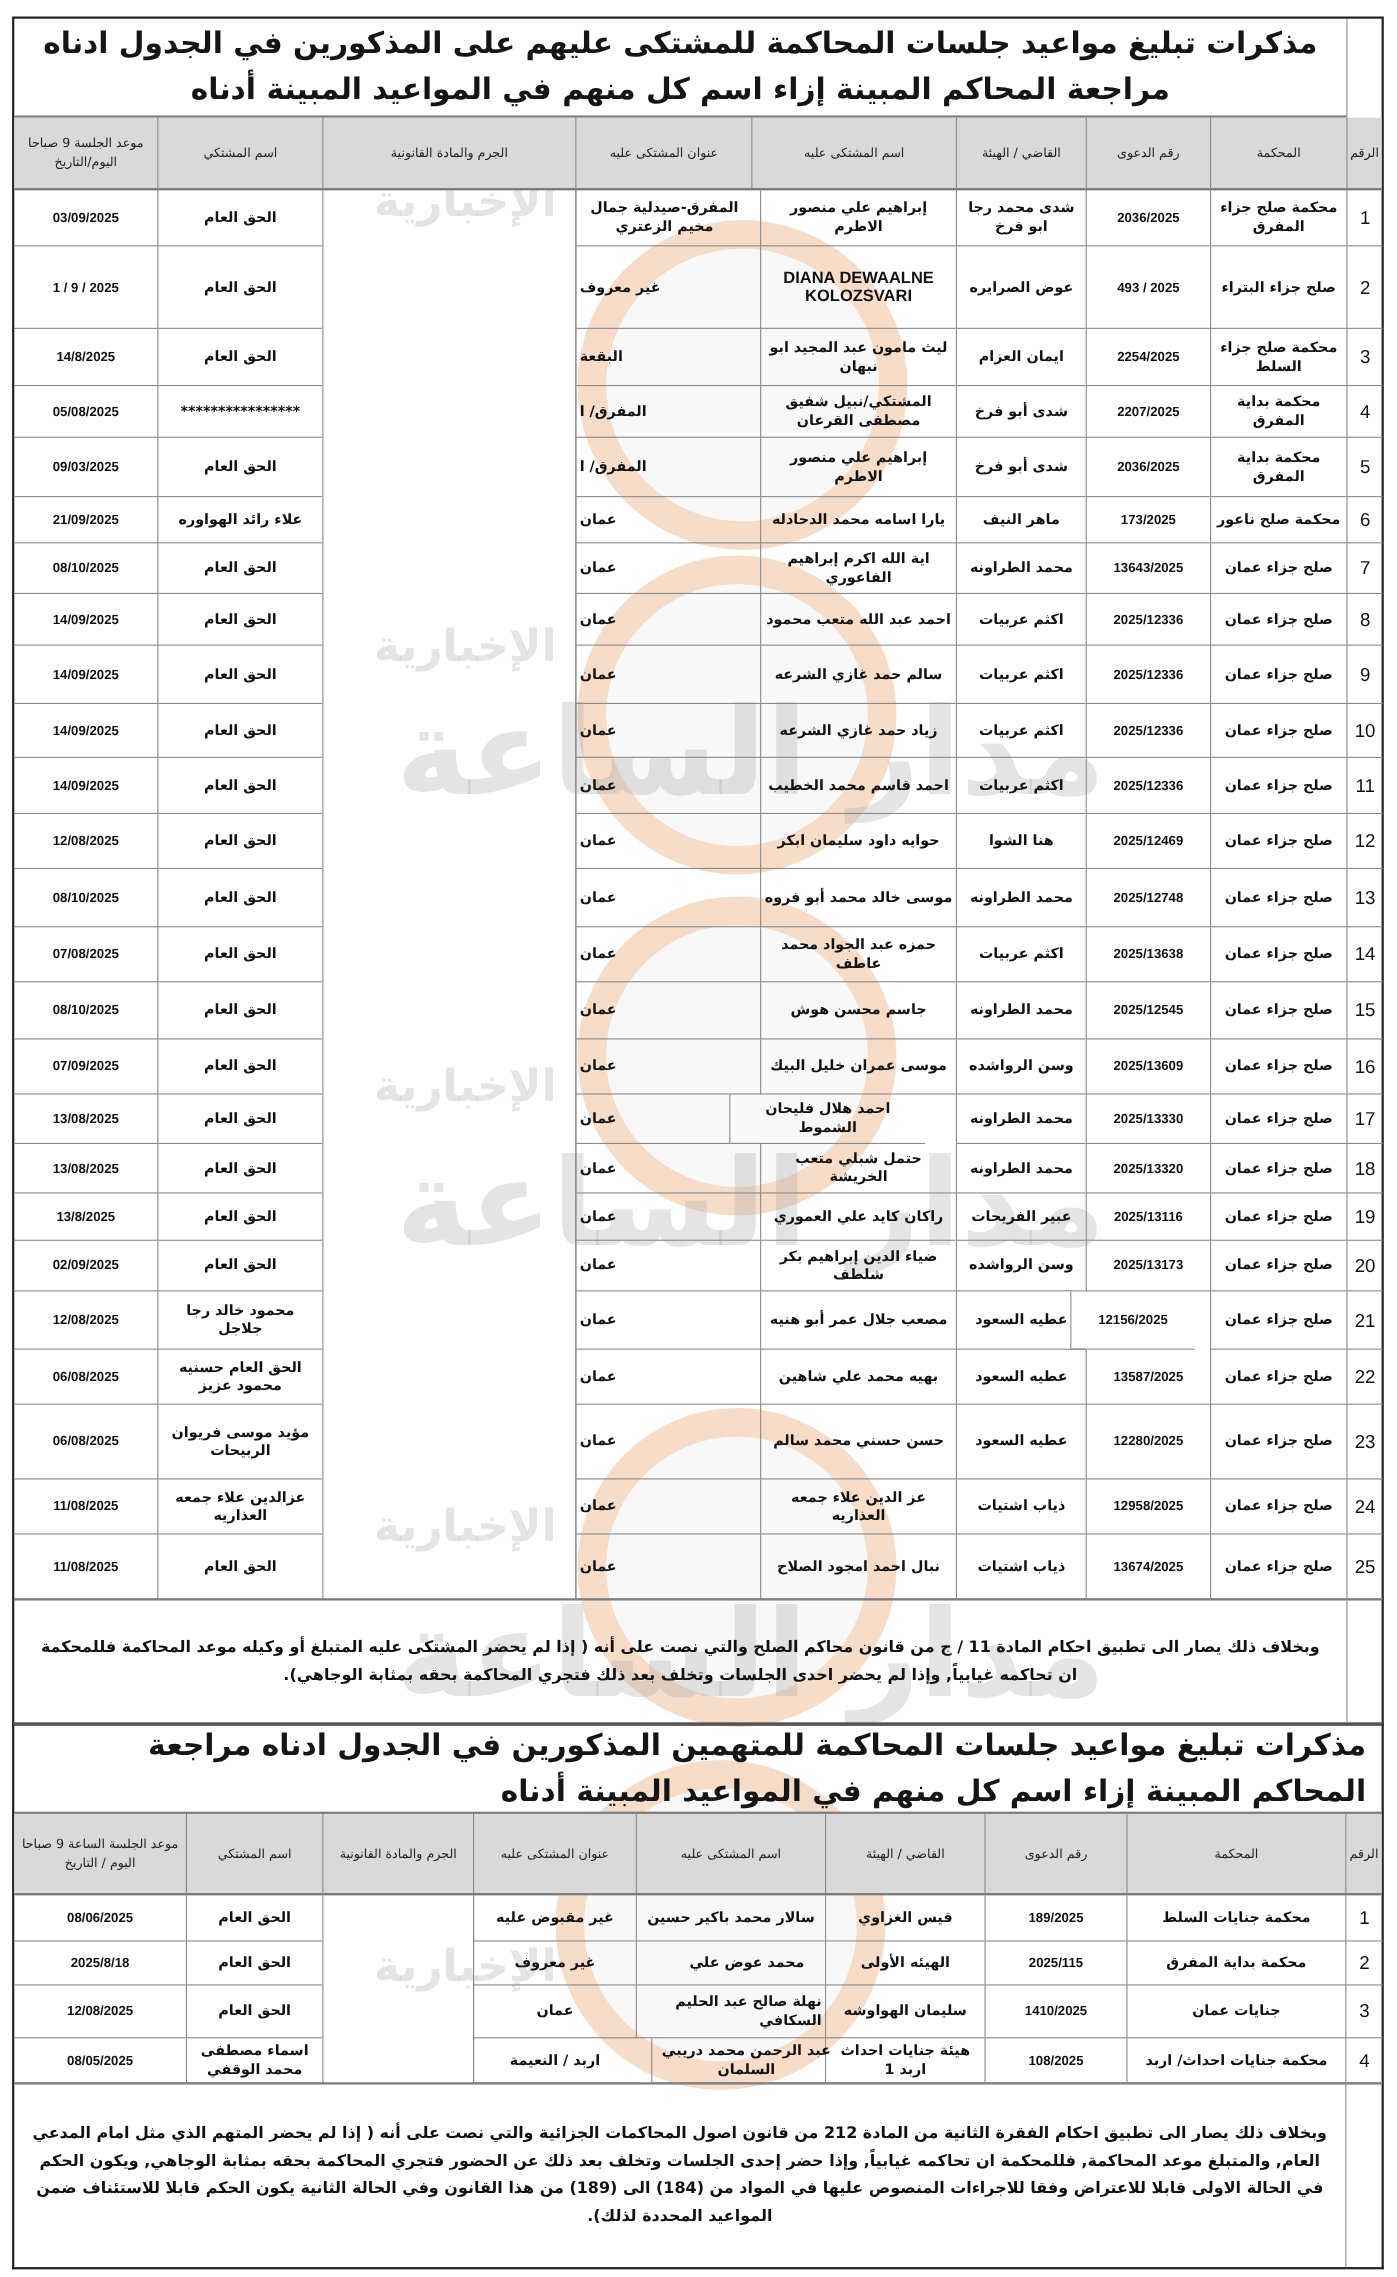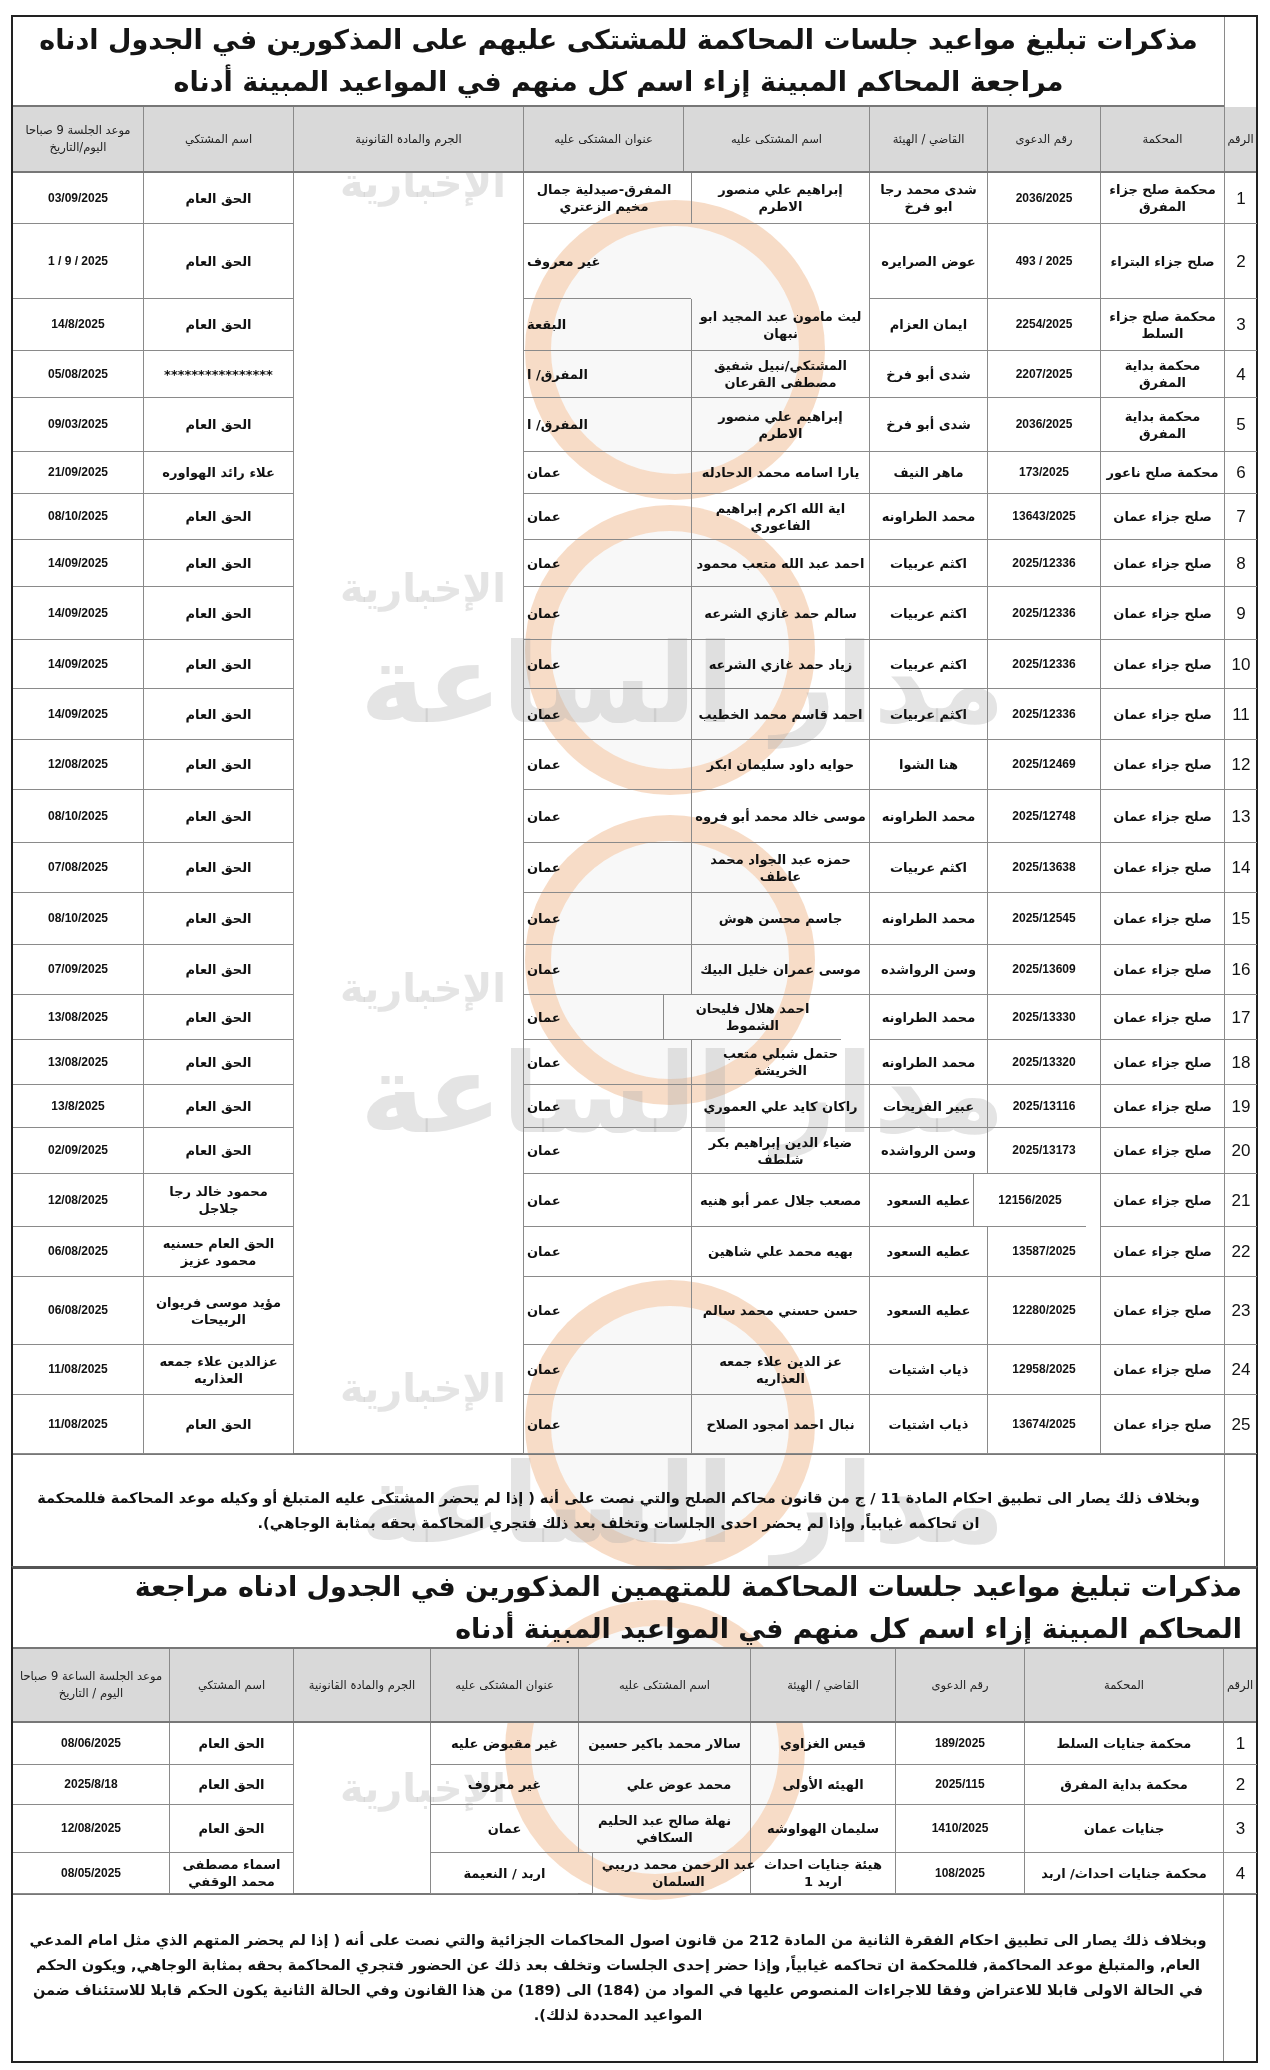--- a/index.html
+++ b/index.html
@@ -99,20 +99,21 @@
       <div class="cell bold" style="left: 691px; width: 178px;">إبراهيم علي منصور الاطرم</div>
       <div class="cell bold addr" style="left: 523px; width: 168px;">المفرق-صيدلية جمال مخيم الزعتري</div>
       <div class="cell bold" style="left: 143px; width: 150px;">الحق العام</div>
       <div class="cell date" style="left: 13px; width: 130px; border-left: none;">03/09/2025</div>
     </div>
     <div class="abs" style="left: 0px; top: 224px; width: 1270px; height: 75px;">
       <div class="cell num" style="left: 1224px; width: 33px; border-left: 1px solid rgb(138, 138, 138);">2</div>
       <div class="cell bold" style="left: 1100px; width: 124px;">صلح جزاء البتراء</div>
       <div class="cell case" style="left: 987px; width: 113px;">493 / 2025</div>
       <div class="cell bold" style="left: 869px; width: 118px;">عوض الصرايره</div>
+      <div class="cell bold latin" style="left: 691px; width: 178px;">DIANA DEWAALNE KOLOZSVARI</div>
       <div class="cell bold addr" style="left: 523px; width: 168px;">غير معروف</div>
       <div class="cell bold" style="left: 143px; width: 150px;">الحق العام</div>
       <div class="cell date" style="left: 13px; width: 130px; border-left: none;">1 / 9 / 2025</div>
     </div>
     <div class="abs" style="left: 0px; top: 299px; width: 1270px; height: 52px;">
       <div class="cell num" style="left: 1224px; width: 33px; border-left: 1px solid rgb(138, 138, 138);">3</div>
       <div class="cell bold" style="left: 1100px; width: 124px;">محكمة صلح جزاء السلط</div>
       <div class="cell case" style="left: 987px; width: 113px;">2254/2025</div>
       <div class="cell bold" style="left: 869px; width: 118px;">ايمان العزام</div>
       <div class="cell bold" style="left: 691px; width: 178px;">ليث مامون عبد المجيد ابو نبهان</div>
@@ -358,21 +359,21 @@
       <div class="cell bold" style="left: 578px; width: 172px; padding-left: 32px;">محمد عوض علي</div>
       <div class="cell bold" style="left: 430px; width: 148px;">غير معروف</div>
       <div class="cell bold" style="left: 169px; width: 124px;">الحق العام</div>
       <div class="cell date" style="left: 13px; width: 156px; border-left: none;">2025/8/18</div>
     </div>
     <div class="abs" style="left: 0px; top: 1805px; width: 1270px; height: 48px;">
       <div class="cell num" style="left: 1223px; width: 34px; border-left: 1px solid rgb(138, 138, 138);">3</div>
       <div class="cell bold" style="left: 1024px; width: 199px;">جنايات عمان</div>
       <div class="cell case" style="left: 895px; width: 129px;">1410/2025</div>
       <div class="cell bold" style="left: 750px; width: 145px;">سليمان الهواوشه</div>
-      <div class="cell bold" style="left: 578px; width: 172px;">نهلة صالح عبد الحليم السكافي</div>
+      <div class="cell bold" style="left: 578px; width: 172px; text-align: right;">نهلة صالح عبد الحليم السكافي</div>
       <div class="cell bold" style="left: 430px; width: 148px;">عمان</div>
       <div class="cell bold" style="left: 169px; width: 124px;">الحق العام</div>
       <div class="cell date" style="left: 13px; width: 156px; border-left: none;">12/08/2025</div>
     </div>
     <div class="abs" style="left: 0px; top: 1853px; width: 1270px; height: 41px;">
       <div class="cell num" style="left: 1223px; width: 34px; border-left: 1px solid rgb(138, 138, 138);">4</div>
       <div class="cell bold" style="left: 1024px; width: 199px;">محكمة جنايات احداث/ اربد</div>
       <div class="cell case" style="left: 895px; width: 129px;">108/2025</div>
       <div class="cell bold" style="left: 750px; width: 145px;">هيئة جنايات احداث اربد 1</div>
       <div class="cell bold" style="left: 578px; width: 172px; margin-left: 14px;">عبد الرحمن محمد دريبي السلمان</div>

